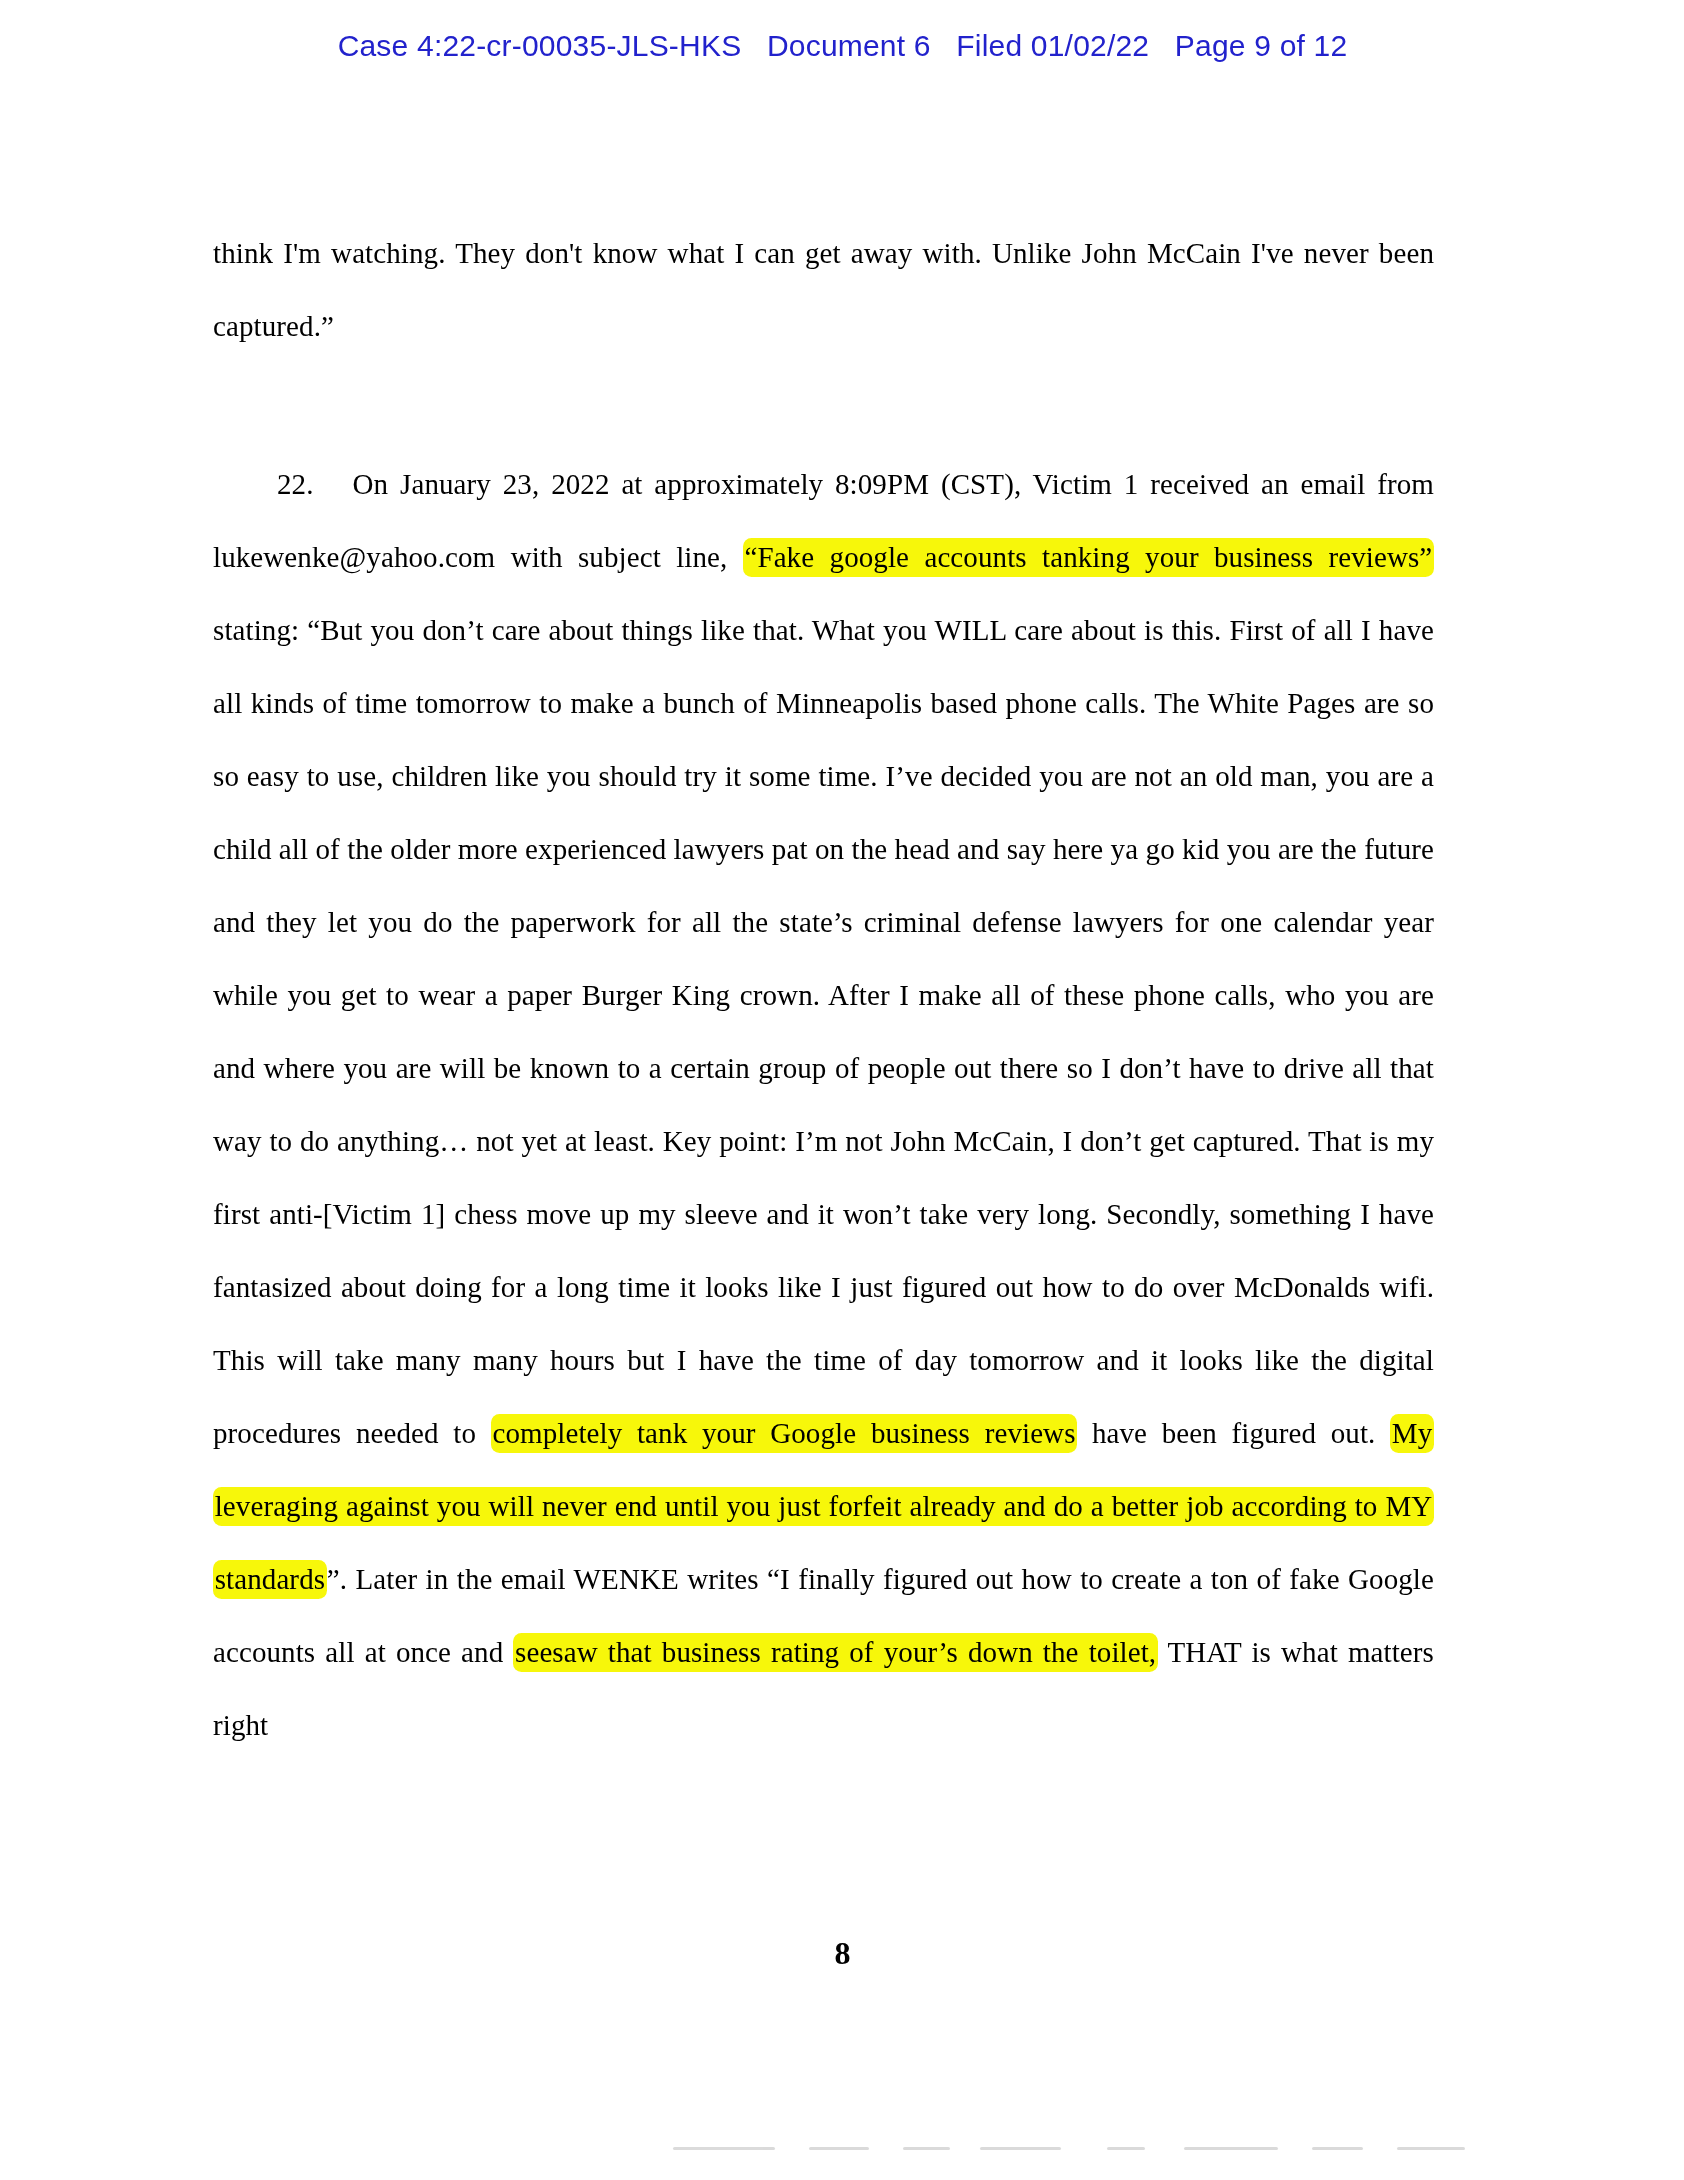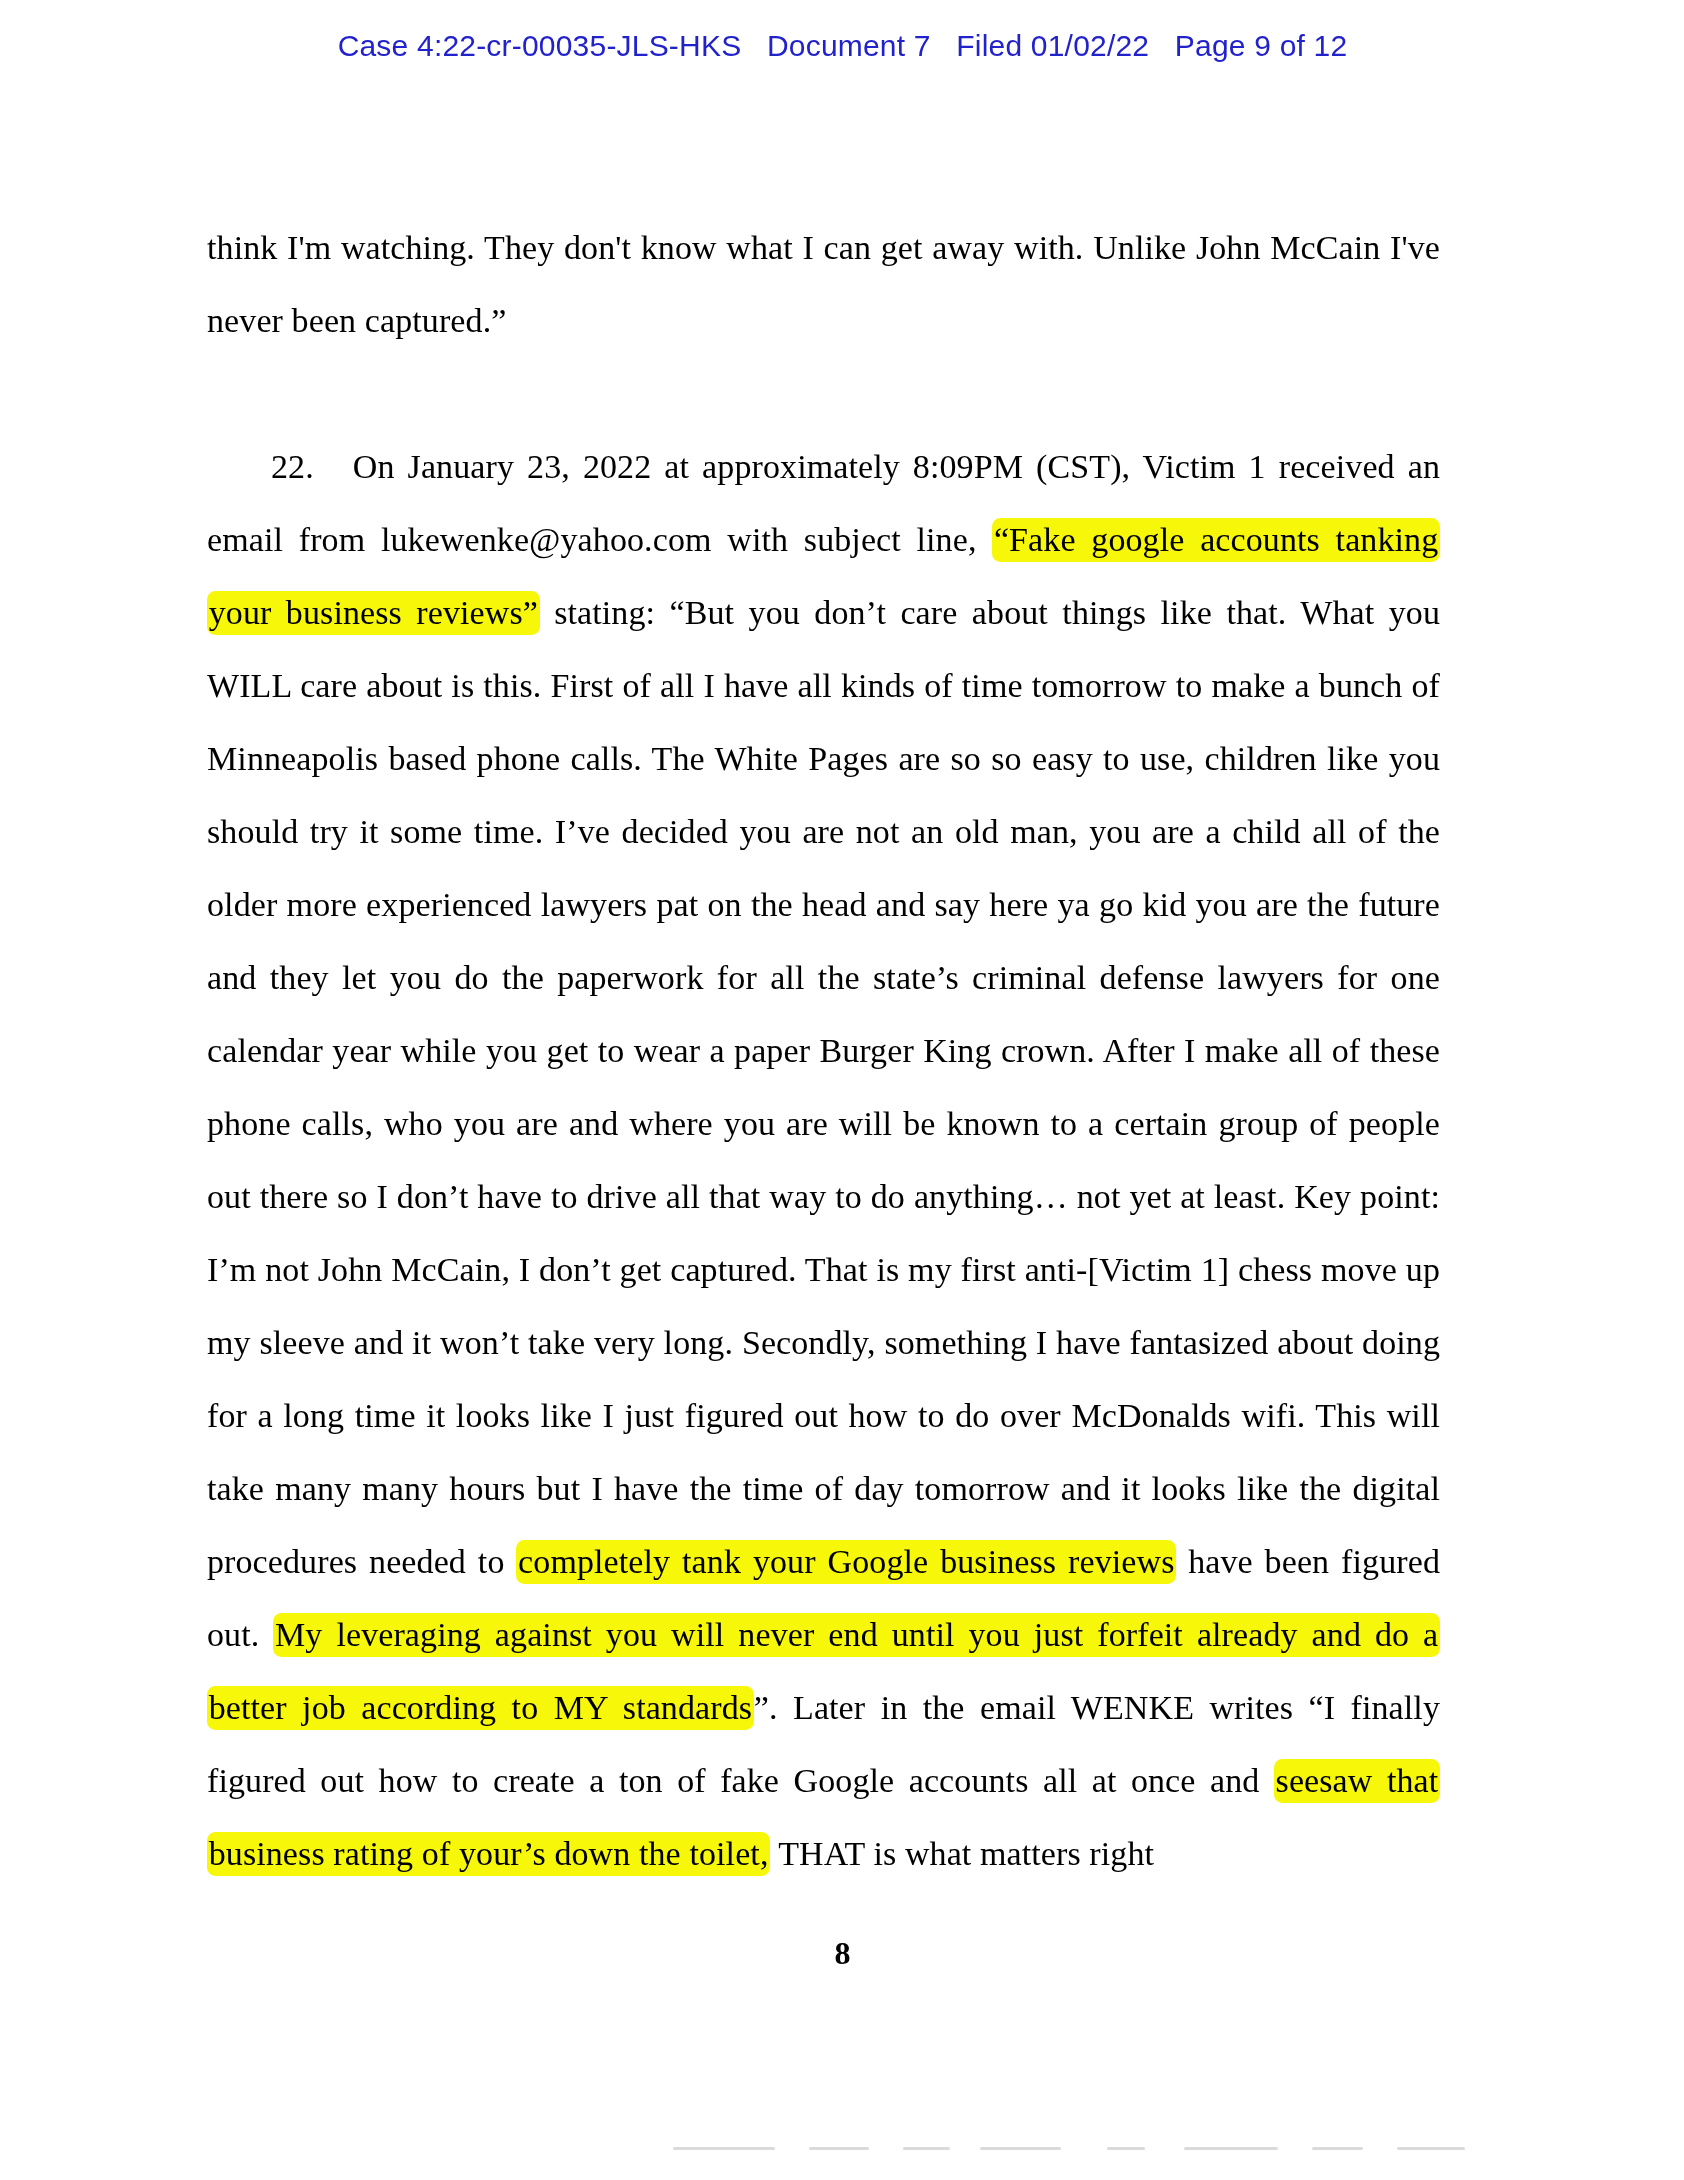--- a/index.html
+++ b/index.html
@@ -34,25 +34,25 @@
 
   
   .page-body {
     position: absolute;
     top: 211px;
     left: 207px;
     width: 1233px;
   }
 
   .para {
-    font-size: 34px;
+    font-size: 29px;
     line-height: 73px;
     text-align: justify;
     text-justify: inter-word;
-    margin: 0;
+    margin: 6px;
     letter-spacing: 0.1px;
   }
 
   .section-head {
     text-align: center;
     font-size: 34px;
     font-weight: bold;
     text-decoration: underline;
     text-underline-offset: 4.3px;
     margin: 0;
@@ -100,21 +100,21 @@
     display: block;
     height: 3.4px;
     background: #3a3a3a;
     border-radius: 1.7px;
   }
 </style>
 </head>
 <body>
 
 <div class="ecf-header" style="color: rgb(34, 34, 204);">
-  <span class="seg">Case 4:22-cr-00035-JLS-HKS</span><span class="seg">Document 7</span><span class="seg">Filed 01/02/22</span><span class="seg">Page 9 of 12</span>
+  <span class="seg">Case 4:22-cr-00035-JLS-HKS</span><span class="seg">Document 6</span><span class="seg">Filed 01/02/22</span><span class="seg">Page 9 of 12</span>
 </div>
 
 <div class="page-body">
 
   <p class="para"><span>think I'm watching.  They don't know what I can get away with. Unlike John McCain I've never been captured.”</span></p>
 
   <div class="spacer-sm"></div>
 
 
   <p class="para"><span class="num-indent"></span><span>22.</span><span class="gap-after-num"></span><span>On January 23, 2022 at approximately 8:09PM (CST), Victim 1 received an email from lukewenke@yahoo.com with subject line, </span><mark class="hl" style="background: rgb(247, 247, 10);">“Fake google accounts tanking your business reviews”</mark><span> stating: “But you don’t care about things like that.  What you WILL care about is this.  First of all I have all kinds of time tomorrow to make a bunch of Minneapolis based phone calls.  The White Pages are so so easy to use, children like you should try it some time.  I’ve decided you are not an old man, you are a child all of the older more experienced lawyers pat on the head and say here ya go kid you are the future and they let you do the paperwork for all the state’s criminal defense lawyers for one calendar year while you get to wear a paper Burger King crown.  After I make all of these phone calls, who you are and where you are will be known to a certain group of people out there so I don’t have to drive all that way to do anything… not yet at least.  Key point: I’m not John McCain, I don’t get captured.  That is my first anti-[Victim 1] chess move up my sleeve and it won’t take very long.  Secondly, something I have fantasized about doing for a long time it looks like I just figured out how to do over McDonalds wifi.  This will take many many hours but I have the time of day tomorrow and it looks like the digital procedures needed to </span><mark class="hl" style="background: rgb(247, 247, 10);">completely tank your Google business reviews</mark><span> have been figured out. </span><mark class="hl" style="background: rgb(247, 247, 10);">My leveraging against you will never end until you just forfeit already and do a better job according to MY standards</mark><span>”. Later in the email WENKE writes “I finally figured out how to create a ton of fake Google accounts all at once and </span><mark class="hl" style="background: rgb(247, 247, 10);">seesaw that business rating of your’s down the toilet,</mark><span> THAT is what matters right</span></p>

